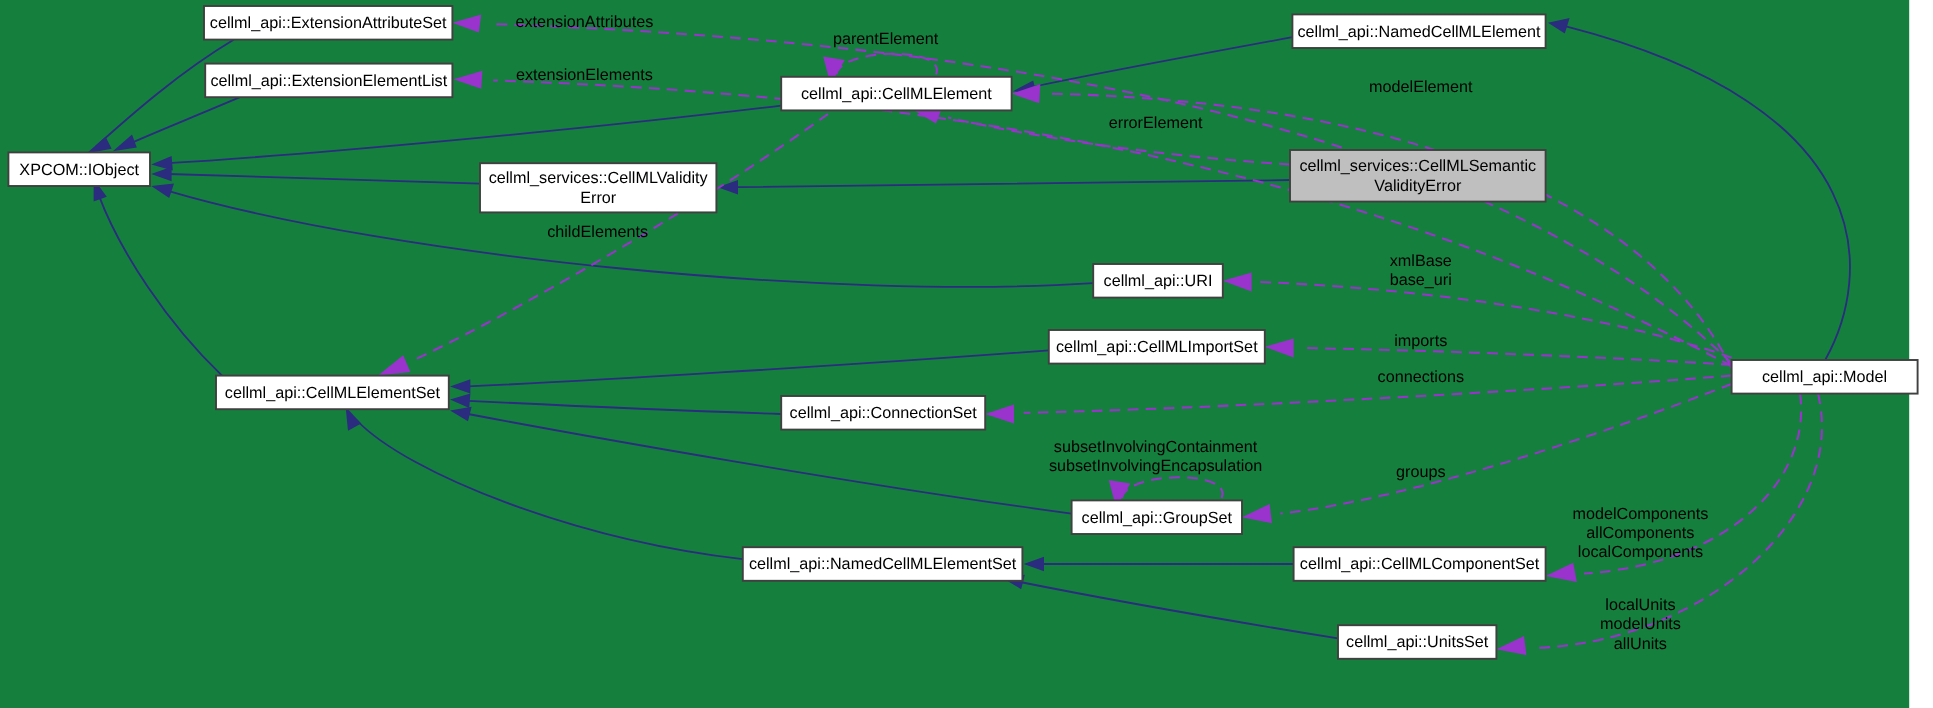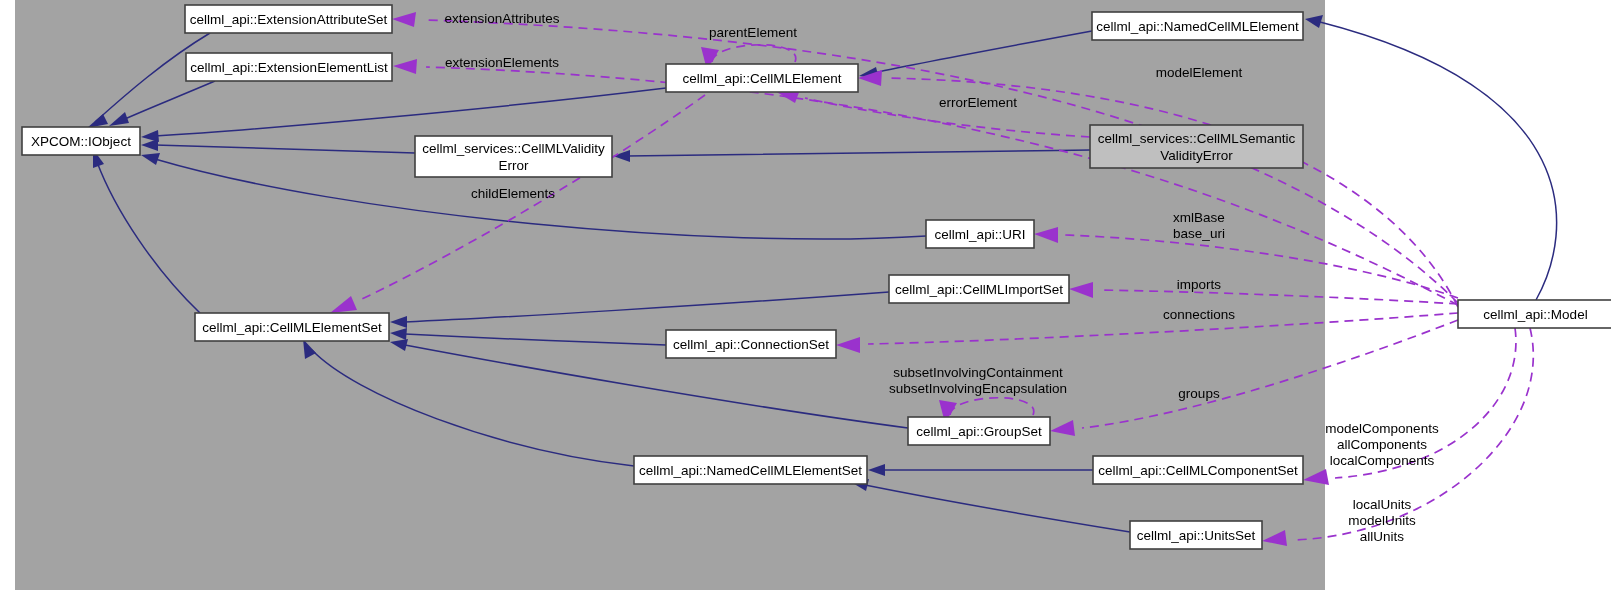--- a/index.html
+++ b/index.html
@@ -8,24 +8,23 @@
     background: #ffffff;
   }
   body {
     font-family: "Liberation Sans", sans-serif;
     width: 1611px;
     height: 590px;
     overflow: hidden;
   }
   #diagram-root {
     position: relative;
-    width: 1310px;
+    width: 1591px;
     height: 590px;
-    background: #a3a3a3;
-    margin-left: 15px;
+    background: #15803d;
   }
   svg.graph {
     position: absolute;
     left: 0;
     top: 0;
     width: 1611px;
     height: 590px;
     display: block;
   }
   .node-box {

